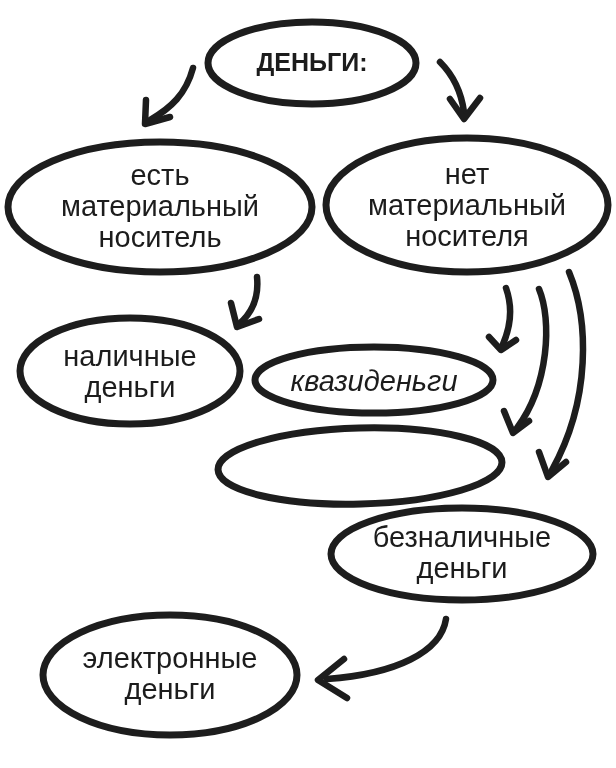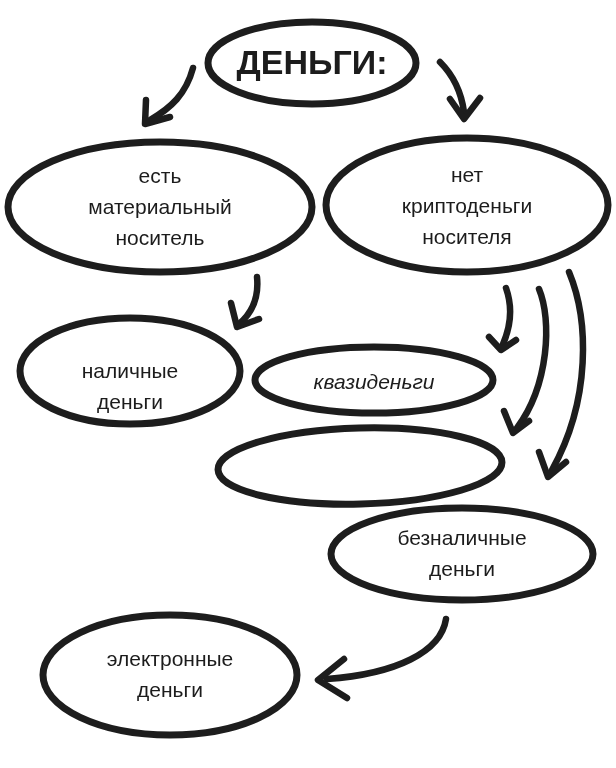--- a/index.html
+++ b/index.html
@@ -31,26 +31,26 @@
     stroke-width: 6.5;
     stroke-linecap: round;
     stroke-linejoin: round;
   }
   .node-label {
     position: absolute;
     transform: translate(-50%, -50%);
     text-align: center;
     white-space: pre-line;
     color: #1c1c1c;
-    font-size: 21px;
+    font-size: 29px;
     line-height: 31px;
     letter-spacing: 0px;
   }
   .node-label.title {
-    font-size: 34px;
+    font-size: 25px;
     line-height: 32px;
     font-weight: 700;
   }
 </style>
 </head>
 <body>
 
 <div class="canvas">
 
   <svg class="shapes" width="616" height="768" viewBox="0 0 616 768">
@@ -92,23 +92,23 @@
     <ellipse class="node-shape" cx="360" cy="466" rx="142" ry="38" transform="rotate(-1.5 360 466)"></ellipse>
     <ellipse class="node-shape" cx="462" cy="554" rx="131" ry="46"></ellipse>
     <ellipse class="node-shape" cx="170" cy="675" rx="127" ry="60"></ellipse>
   </svg>
 
   <div class="node-label title" style="left:312px; top:62px;">ДЕНЬГИ:</div>
   <div class="node-label" style="left:160px; top:206px;">есть
 материальный
 носитель</div>
   <div class="node-label" style="left:467px; top:205px;">нет
-криптоденьги
+материальный
 носителя</div>
-  <div class="node-label" style="left:130px; top:386px;">наличные
+  <div class="node-label" style="left:130px; top:372px;">наличные
 деньги</div>
   <div class="node-label" style="left:374px; top:381px;font-style:italic;">квазиденьги</div>
   <div class="node-label" style="left:462px; top:553px;">безналичные
 деньги</div>
   <div class="node-label" style="left:170px; top:674px;">электронные
 деньги</div>
 
 </div>
 
 </body></html>

